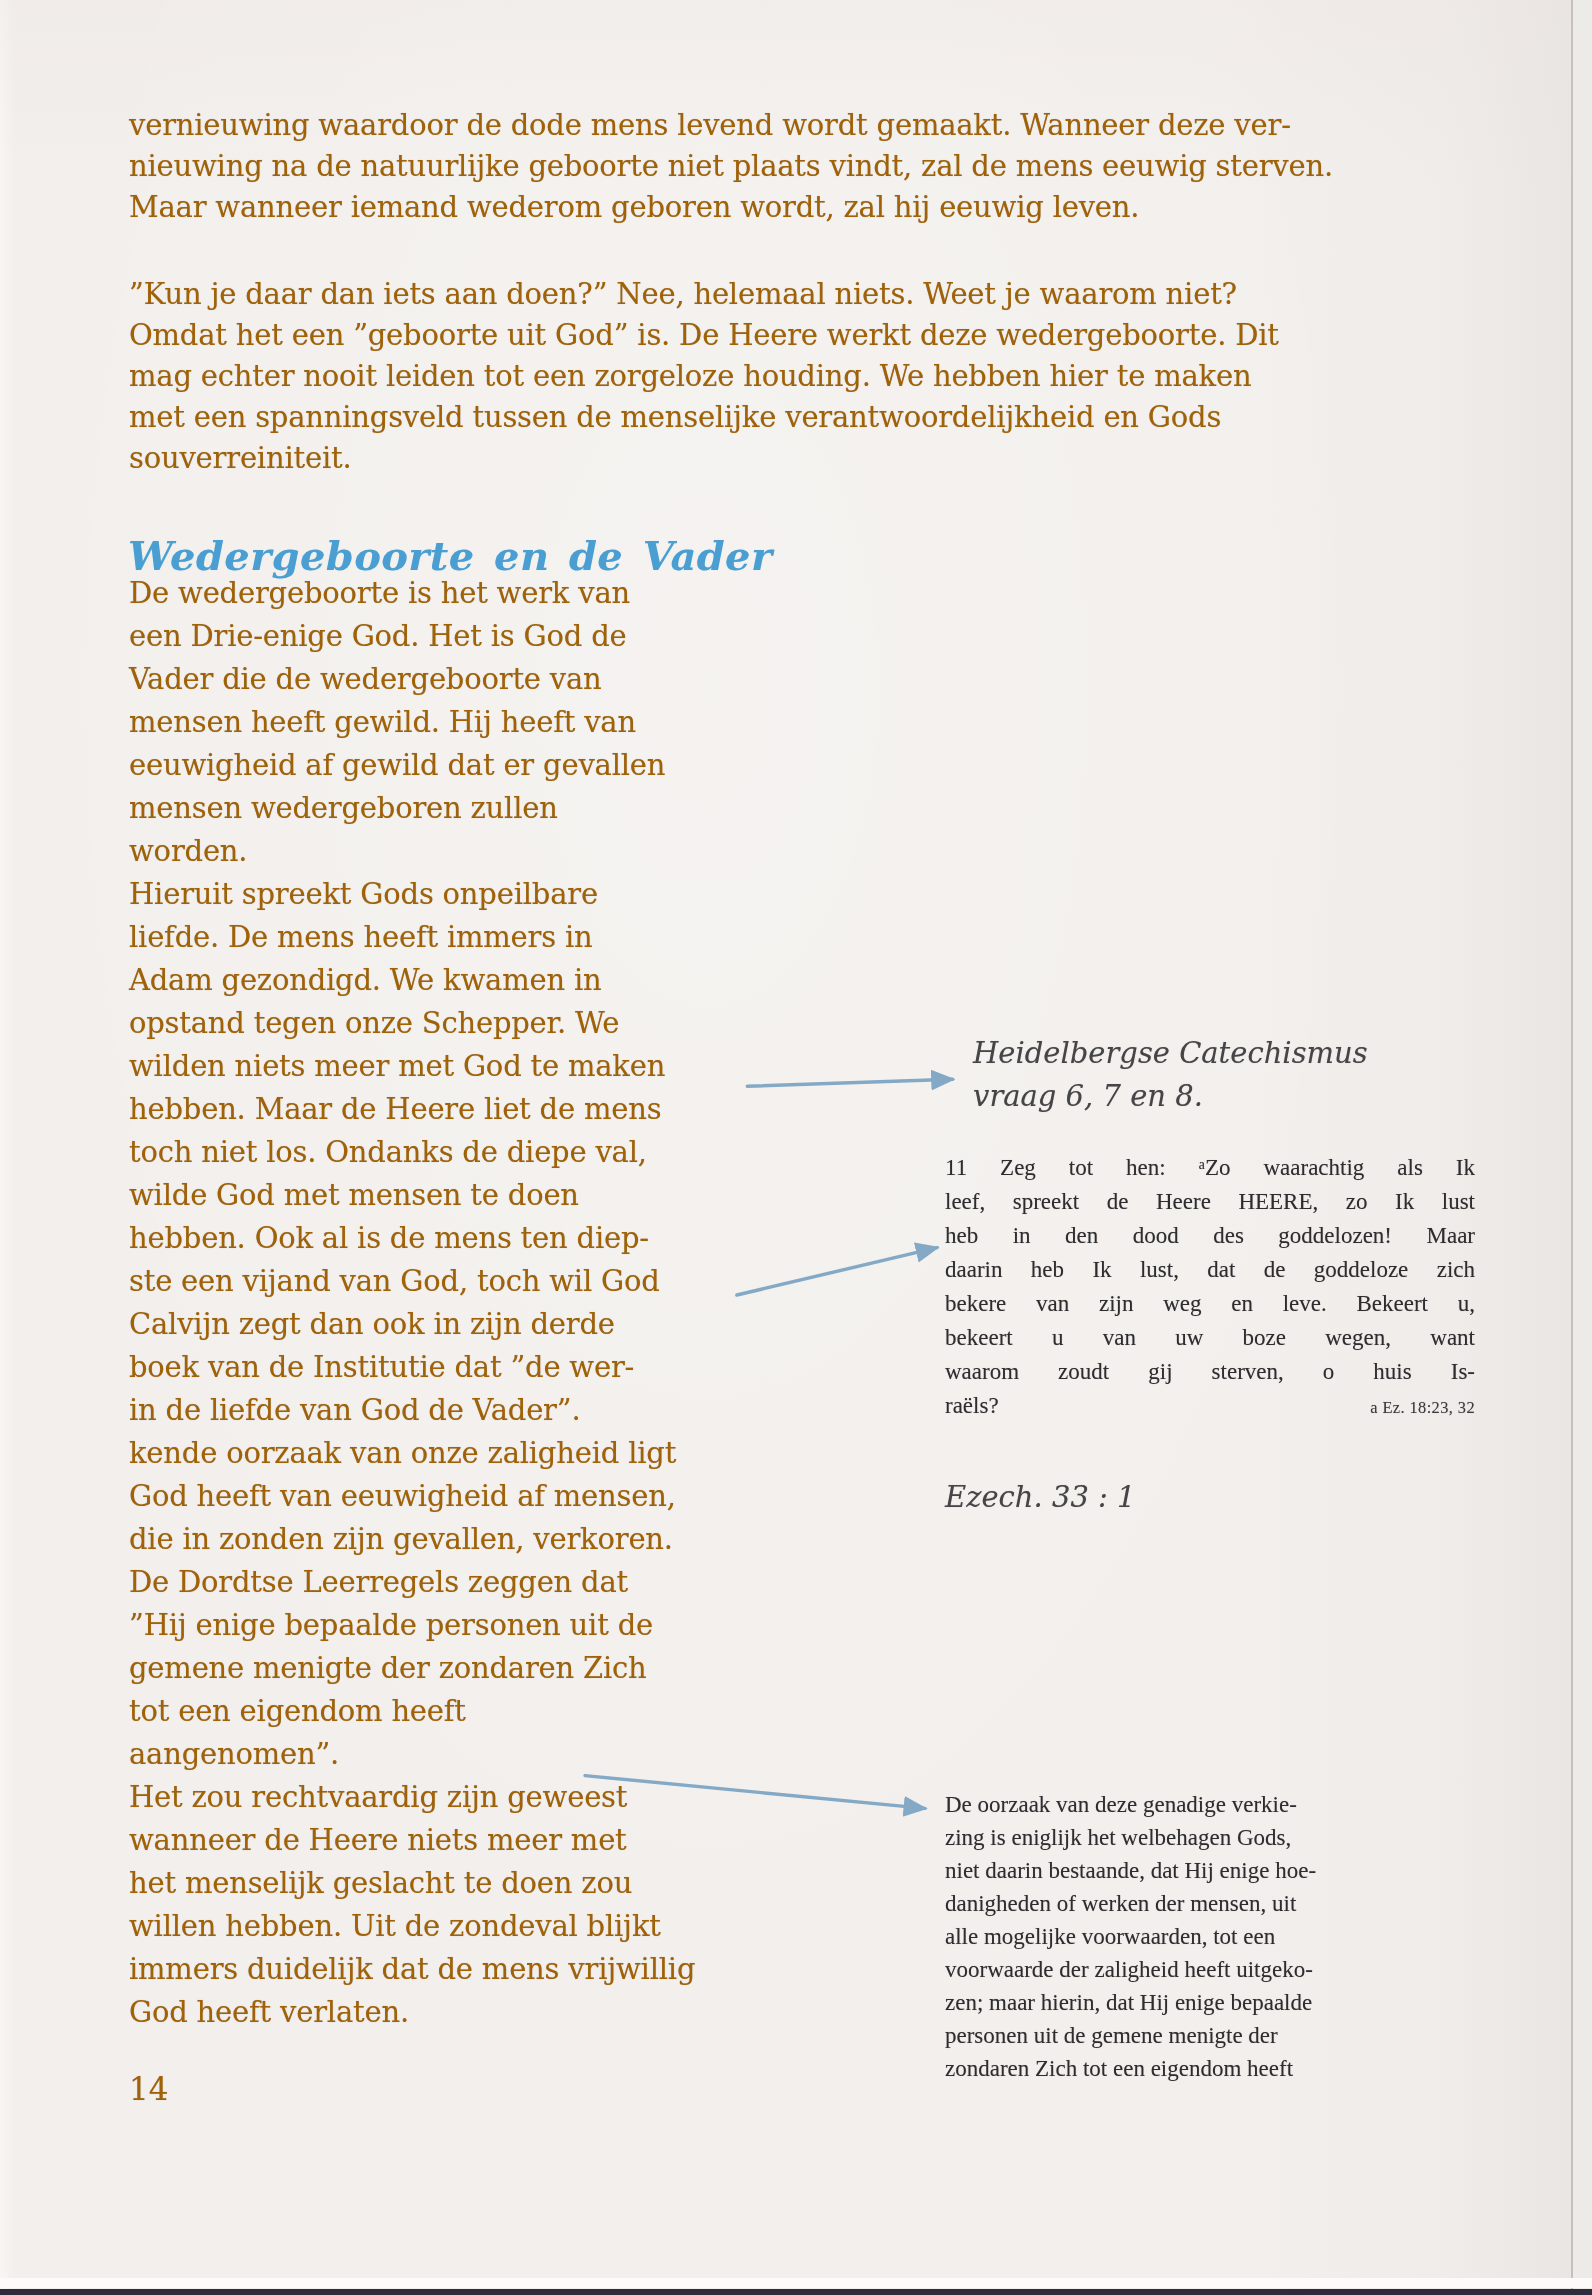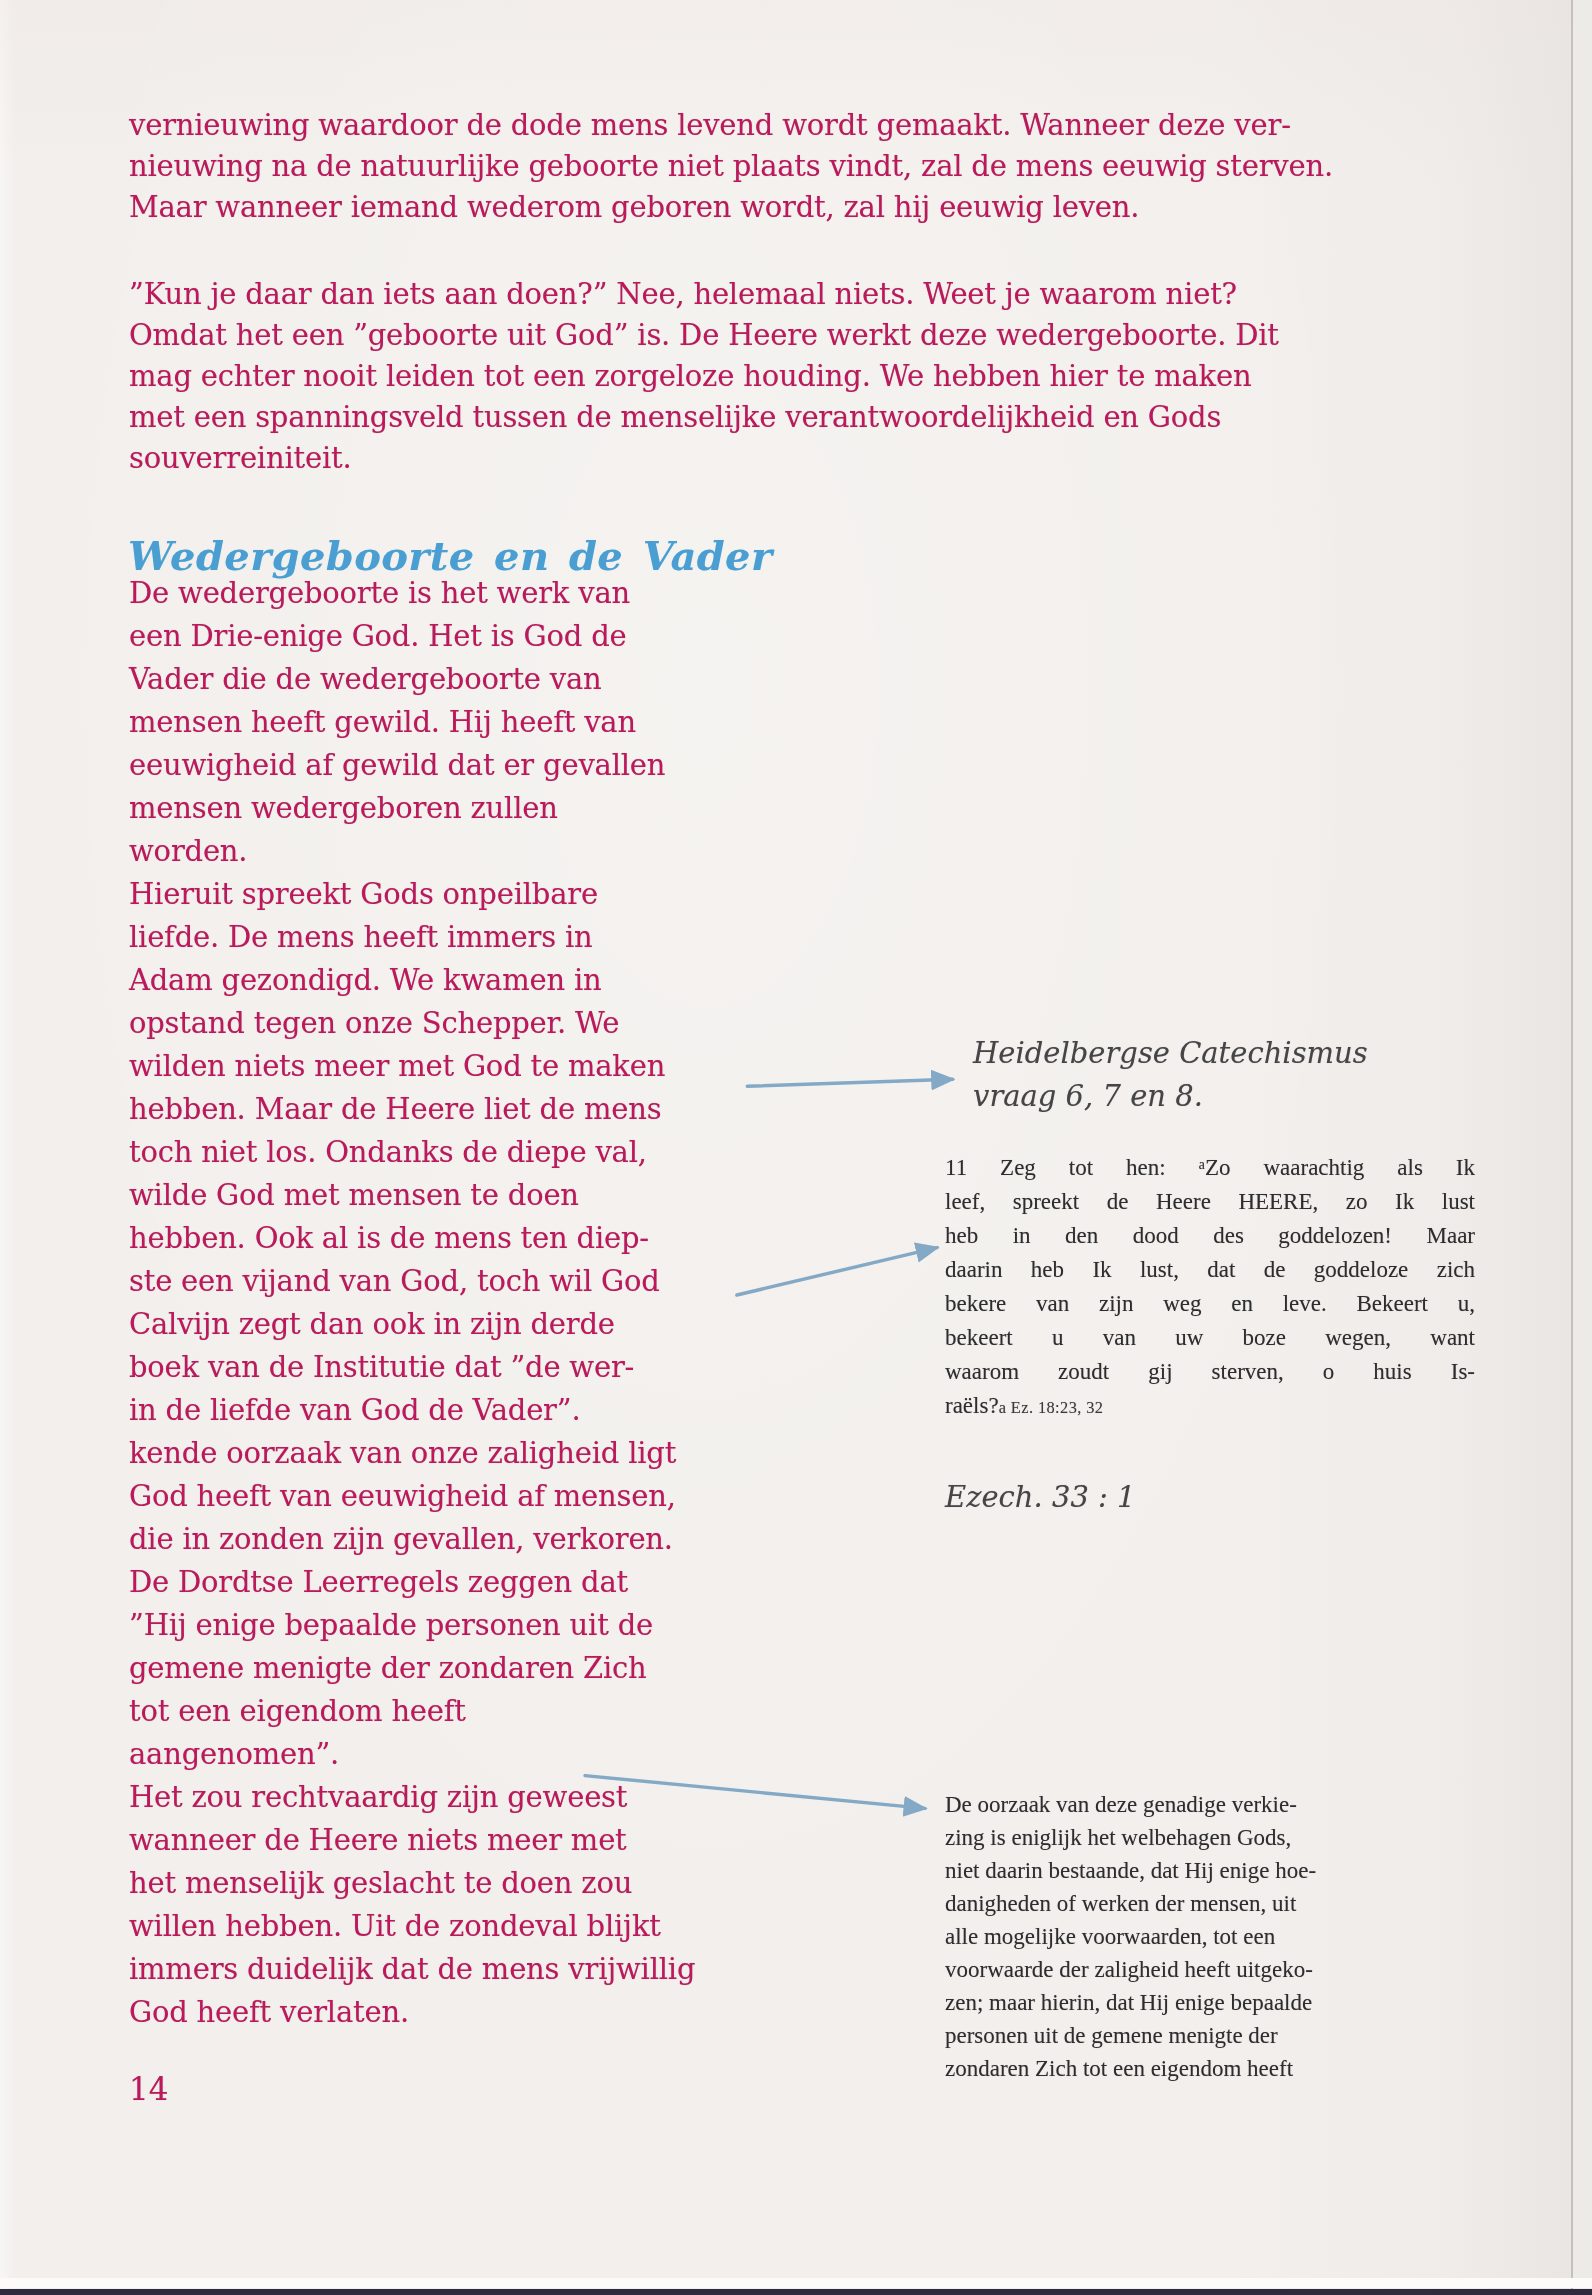--- a/index.html
+++ b/index.html
@@ -10,31 +10,31 @@
       linear-gradient(90deg, #f8f6f4 0px, #f2efec 15.5px, #f2efec 78%, #efece9 92%, #e9e6e3 99.5%),
       #f2efec;}
   .paper-tone{position:absolute;left:0;top:0;width:1572px;height:2295px;
     background:radial-gradient(ellipse at 45% 30%, rgba(255,255,255,0.25), rgba(0,0,0,0) 60%),
                linear-gradient(180deg, rgba(236,225,222,0.25) 0%, rgba(0,0,0,0) 8%);}
   .page-edge-line{position:absolute;left:1571px;top:0;width:2.6px;height:2295px;background:#c4c1be;}
   .page-beyond{position:absolute;left:1573px;top:0;width:19px;height:2295px;background:#edebe8;}
   .bottom-white{position:absolute;left:0;top:2278px;width:1592px;height:10.4px;background:#fcfbfa;}
   .bottom-bar{position:absolute;left:0;top:2289px;width:1592px;height:7px;}
 
-  .txt{position:absolute;color:#be185d;text-shadow:0 0 0.9px rgba(70,68,66,0.35);}
+  .txt{position:absolute;color:#a16207;text-shadow:0 0 0.9px rgba(70,68,66,0.35);}
   .lines > div{white-space:nowrap;}
   .intro{font-size:29px;line-height:41px;letter-spacing:-0.2px;}
   .column{font-size:29px;line-height:43px;letter-spacing:-0.2px;width:621px;}
   .heading{font-size:40px;font-weight:bold;letter-spacing:0.4px;word-spacing:5.2px;
     text-shadow:0 0 0.9px rgba(60,188,230,0.25);font-style:italic;}
   .annot-italic{font-style:italic;font-size:29px;line-height:43px;color:#454447;}
   .quote{font-family:"Liberation Serif",serif;font-size:23px;line-height:34px;color:#2d2c2f;
     text-shadow:0 0 0.9px rgba(45,44,47,0.3);}
   .quote .lines > div{white-space:normal;text-align:justify;text-align-last:justify;}
-  .quote-last{display:flex;align-items:baseline;}
+  .quote-last{display:flex;justify-content:space-between;align-items:baseline;}
   .quote-ref{font-size:16.4px;color:#3a393c;letter-spacing:0.4px;}
   .pagenum{font-size:31px;}
   .arrows{position:absolute;left:0;top:0;width:1592px;height:2295px;pointer-events:none;}
 </style>
 </head>
 <body>
 
 <div class="page-wrap">
   <div class="paper"></div>
   <div class="paper-tone"></div>

